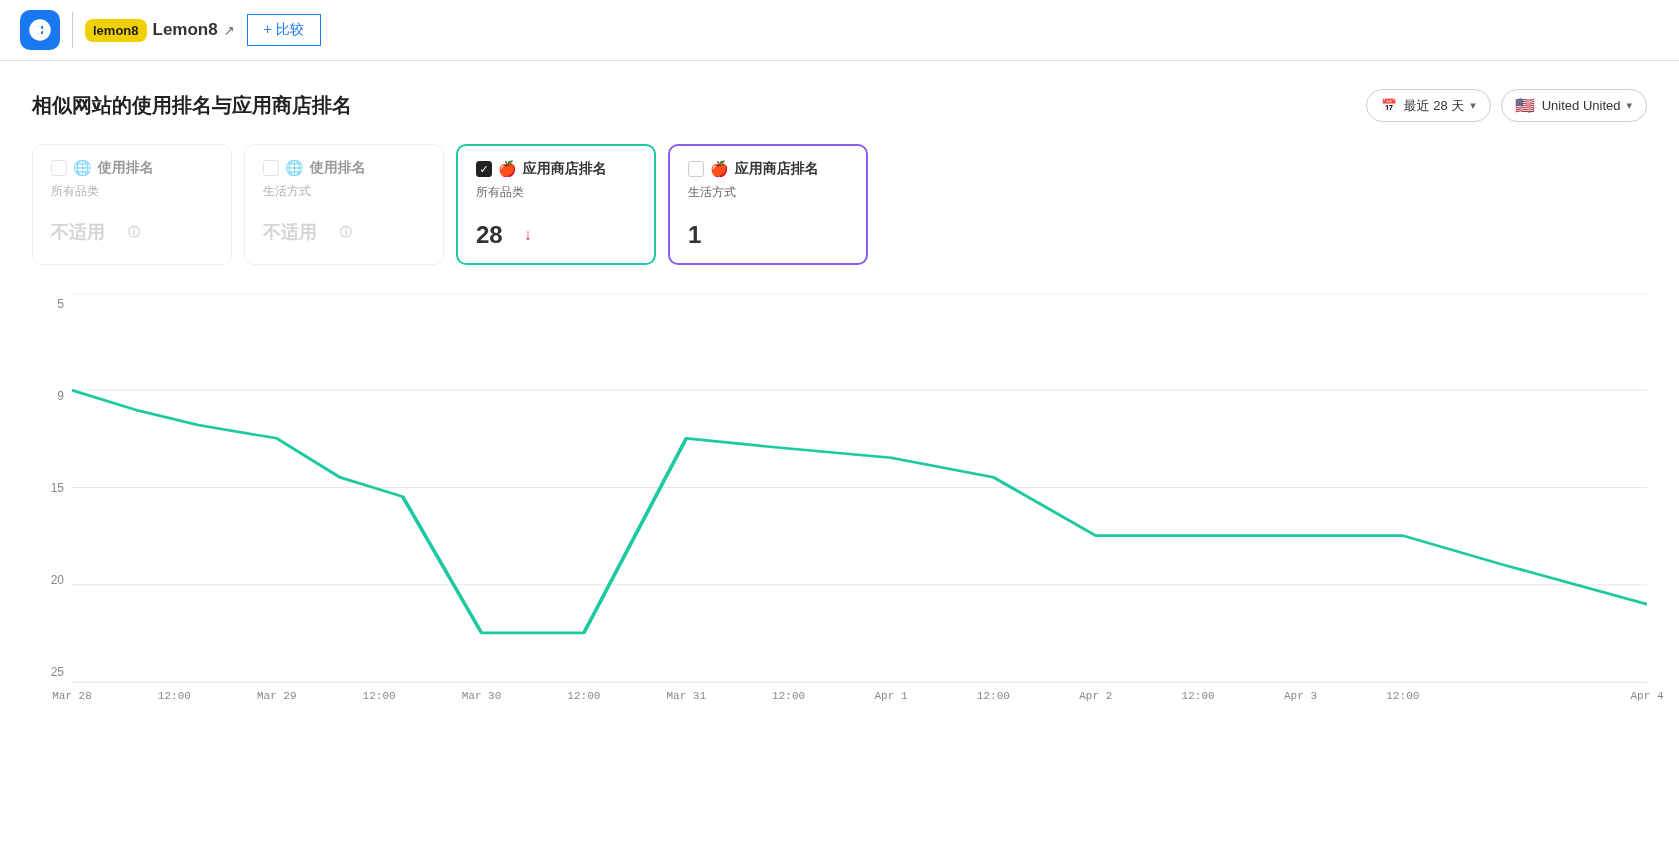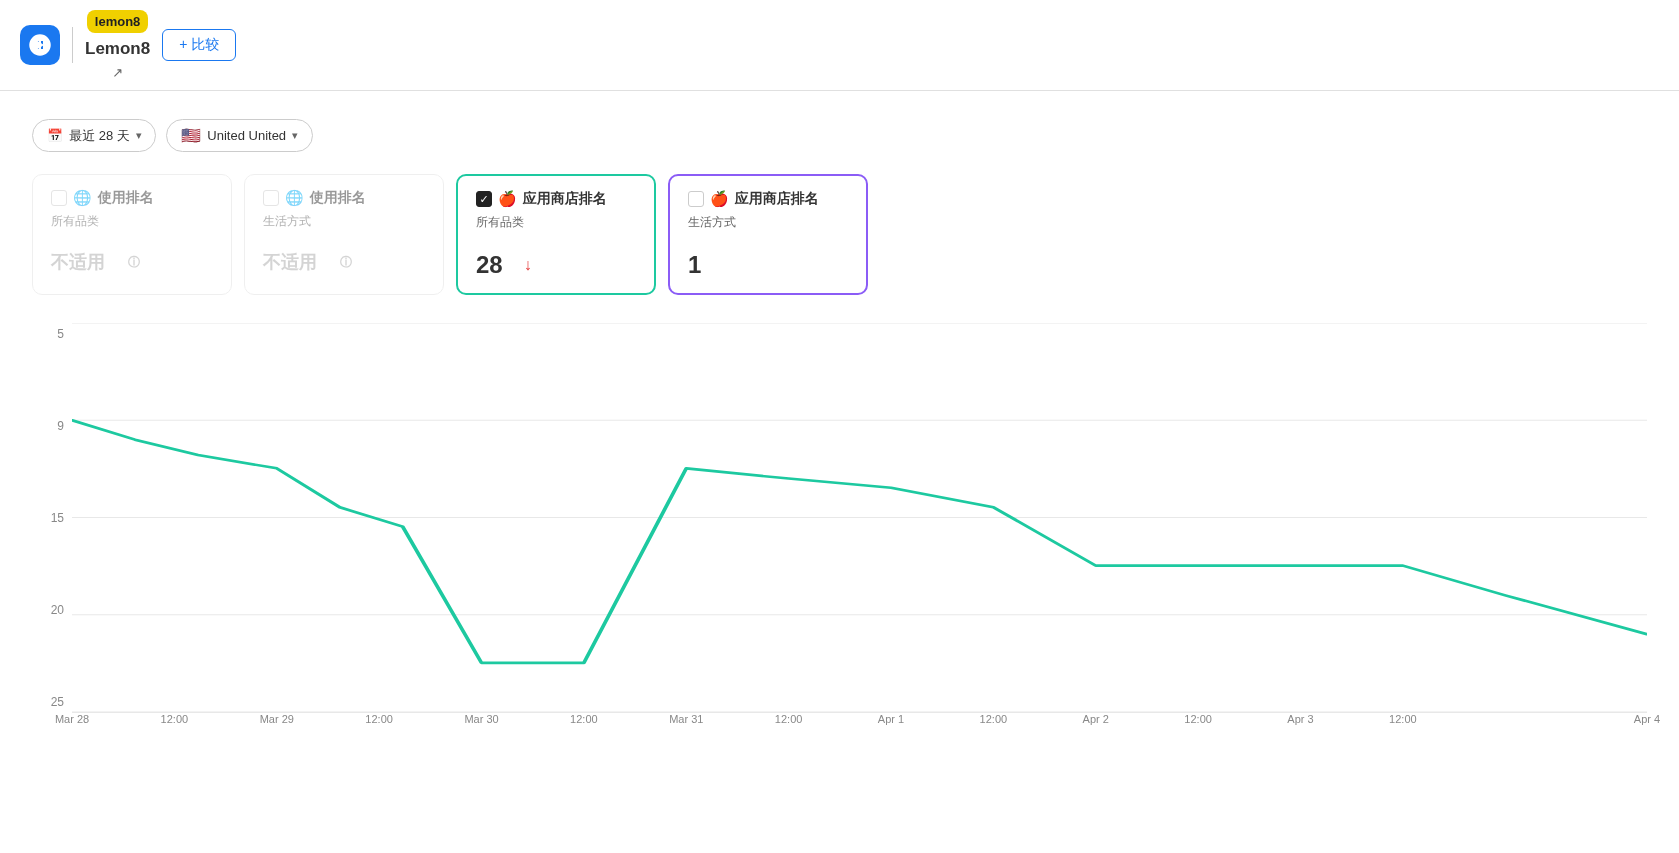--- a/index.html
+++ b/index.html
@@ -17,41 +17,41 @@
       width: 40px; height: 40px;
       background: #1a78f0;
       border-radius: 10px;
       display: flex; align-items: center; justify-content: center;
       color: white; font-size: 22px;
     }
     .divider-v {
       width: 1px; height: 36px; background: #ccc;
     }
     .app-logo {
-      display: flex; align-items: center; gap: 6px; flex-direction: column;
+      display: flex; align-items: center; gap: 6px;
     }
     .lemon8-badge {
       background: #f0d000;
       border-radius: 8px;
       padding: 4px 8px;
       font-weight: bold;
       font-size: 13px;
       color: #222;
     }
     .app-name {
       font-size: 17px;
       font-weight: 600;
     }
     .ext-icon { font-size: 13px; color: #666; }
     .compare-btn {
       border: 1.5px solid #1a78f0;
       background: white;
       color: #1a78f0;
       padding: 6px 16px;
-      border-radius: 6px;
+      border-radius: 0;
       cursor: pointer;
       font-size: 14px;
     }
 
     
     .main { padding: 28px 32px; }
 
     
     .title-row {
       display: flex;
@@ -150,24 +150,25 @@
     .chart-area {
       position: absolute;
       left: 40px; right: 0; top: 0; bottom: 40px;
       border-bottom: 1px solid #e8e8e8;
     }
     .chart-svg {
       width: 100%; height: 100%;
     }
     .x-labels {
       position: absolute;
-      left: 40px; right: 0; bottom: 10px; height: 38px;
+      left: 40px; right: 0; bottom: 3px; height: 38px;
       display: flex;
       align-items: flex-start;
       padding-top: 8px;
+      font-family: Liberation Mono, monospace;
     }
     .x-label {
       font-size: 11px;
       color: #888;
       position: absolute;
       transform: translateX(-50%);
       white-space: nowrap;
     }
     .grid-line {
       stroke: #e8e8e8;
@@ -197,20 +198,21 @@
     <span class="lemon8-badge">lemon8</span>
     <span class="app-name">Lemon8</span>
     <span class="ext-icon">↗</span>
   </div>
   <button class="compare-btn">+ 比较</button>
 </div>
 
 <div class="main">
 
   <div class="title-row">
+    <h1 class="page-title">相似网站的使用排名与应用商店排名</h1>
     <div class="filters">
       <button class="filter-btn">
         <span>📅</span>
         <span>最近 28 天</span>
         <span class="chevron">▾</span>
       </button>
       <button class="filter-btn">
         <span class="flag">🇺🇸</span>
         <span>United United</span>
         <span class="chevron">▾</span>

